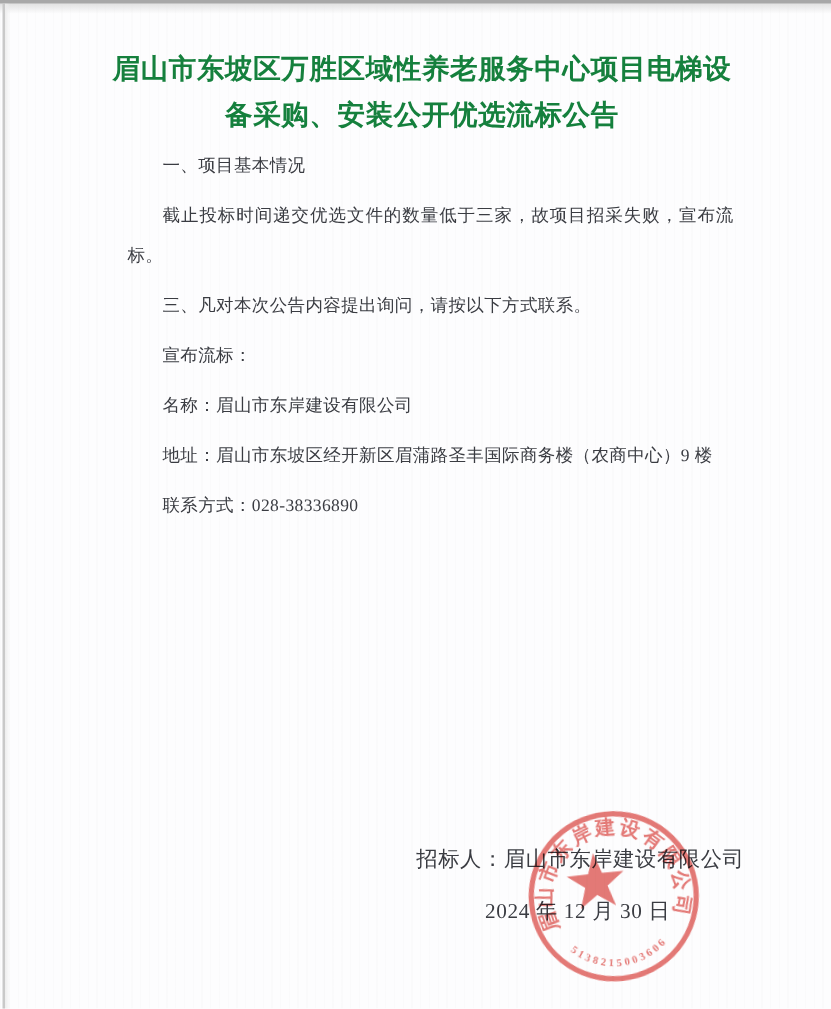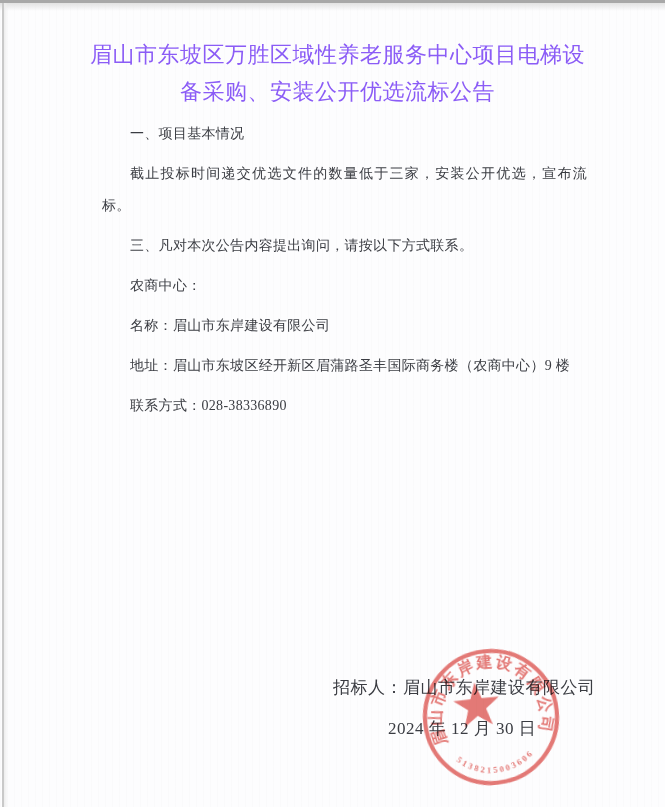--- a/index.html
+++ b/index.html
@@ -24,22 +24,22 @@
 
   .doc{
     position:absolute;top:0;left:0;right:0;
     padding:36px 78px 0 102px;
     color:#3a3c42;
   }
   .doc-title{
     text-align:center;
     margin-left:-14px;
     font-size:22px;
-    font-weight:normal;
-    color:#8b5cf6;
+    font-weight:bold;
+    color:#15803d;
     line-height:37px;
     letter-spacing:0.5px;
     margin-bottom:4px;
   }
   .doc p{
     margin:8px 0;
     font-size:14px;
     line-height:32px;
     text-indent:2em;
     text-align:justify;
@@ -73,23 +73,23 @@
 <div class="edge-top-fade"></div>
 <div class="edge-left"></div>
 <div class="edge-left-fade"></div>
 
 <div class="doc">
   <div class="doc-title">
     <div>眉山市东坡区万胜区域性养老服务中心项目电梯设</div>
     <div>备采购、安装公开优选流标公告</div>
   </div>
   <p>一、项目基本情况</p>
-  <p>截止投标时间递交优选文件的数量低于三家，安装公开优选，宣布流标。</p>
+  <p>截止投标时间递交优选文件的数量低于三家，故项目招采失败，宣布流标。</p>
   <p>三、凡对本次公告内容提出询问，请按以下方式联系。</p>
-  <p>农商中心：</p>
+  <p>宣布流标：</p>
   <p>名称：眉山市东岸建设有限公司</p>
   <p>地址：眉山市东坡区经开新区眉蒲路圣丰国际商务楼（农商中心）9 楼</p>
   <p>联系方式：028-38336890</p>
 </div>
 
 <div class="footer-tenderer">招标人：眉山市东岸建设有限公司</div>
 <div class="footer-date">2024 年 12 月 30 日</div>
 
 <svg class="seal" viewBox="0 0 150 150" xmlns="http://www.w3.org/2000/svg">
   <defs>

